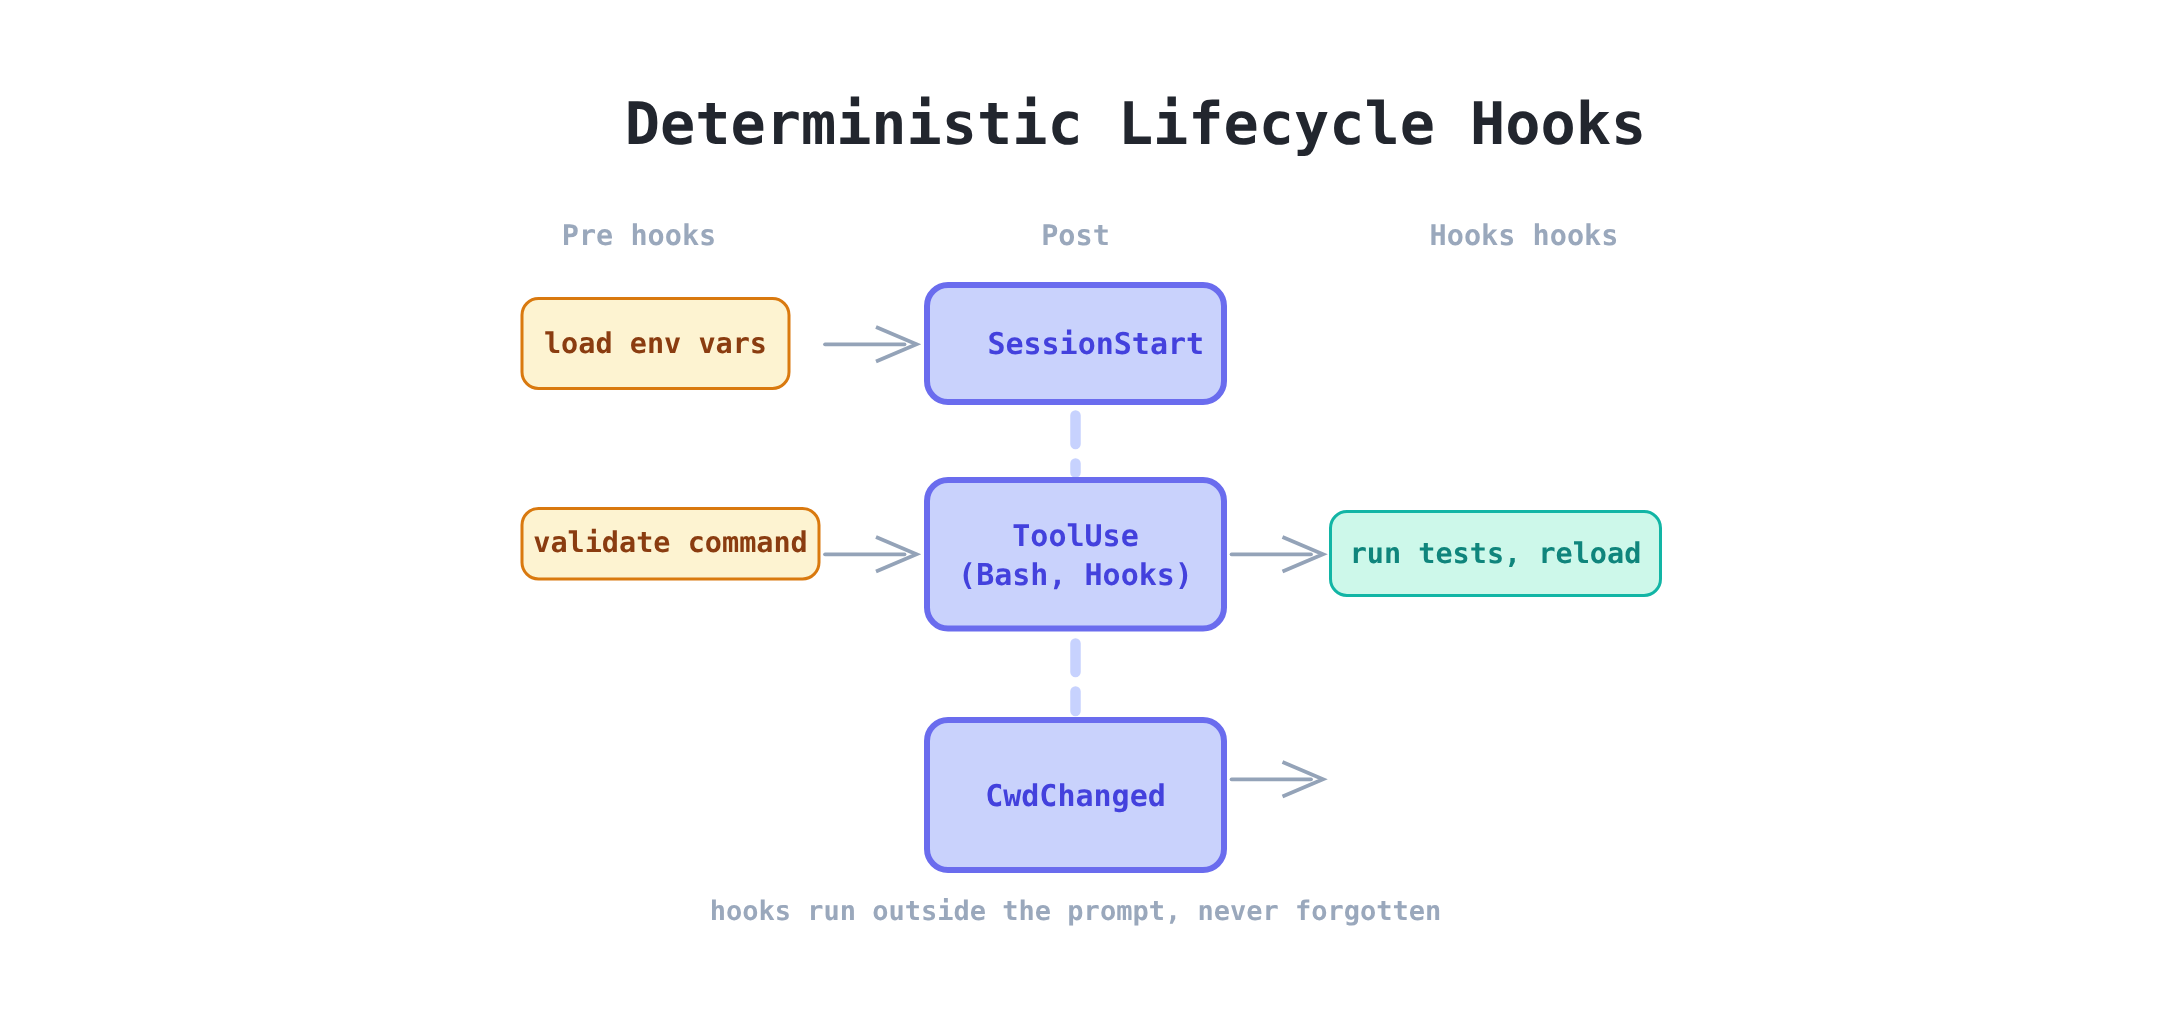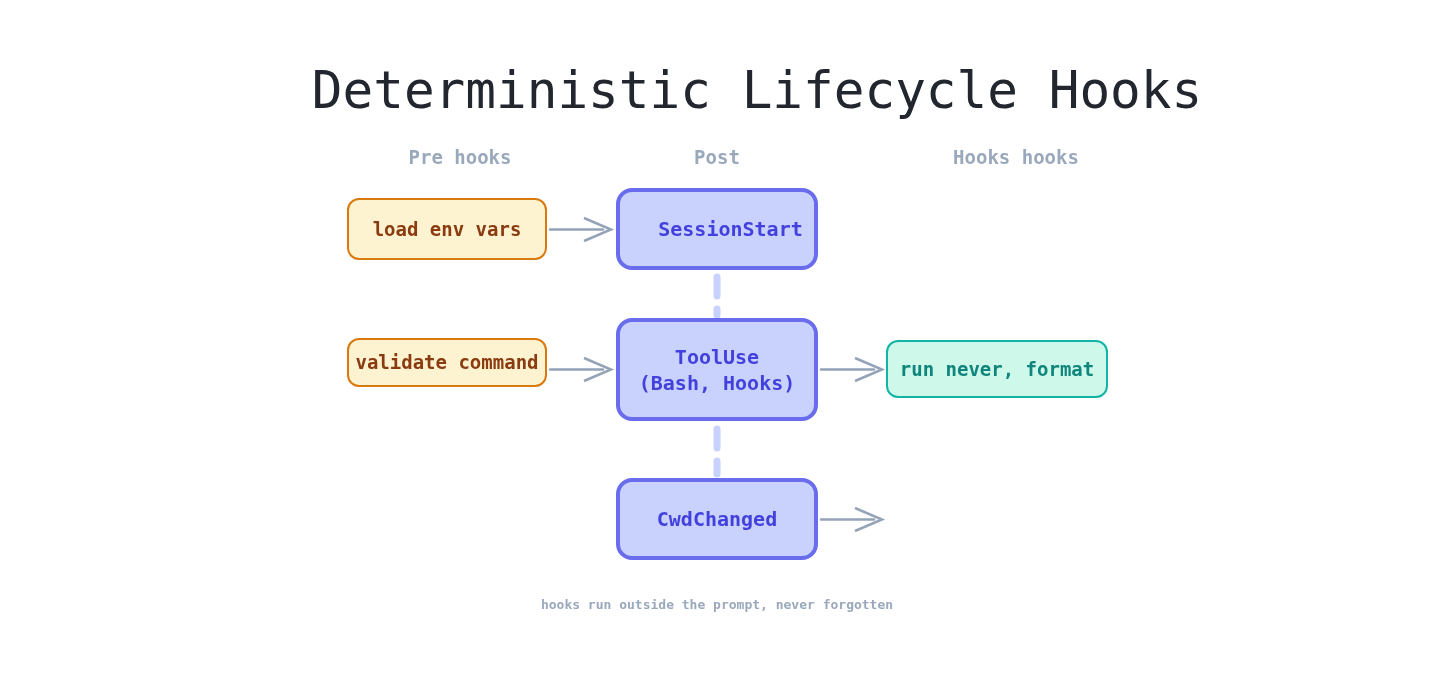--- a/index.html
+++ b/index.html
@@ -13,36 +13,36 @@
     height: 680px;
     background: #ffffff;
     overflow: hidden;
     font-family: "DejaVu Sans Mono", "Liberation Mono", monospace;
   }
   .title {
     position: absolute;
     top: 61px;
     left: 757px;
     transform: translateX(-50%);
-    font-size: 51px;
-    font-weight: 400;
+    font-size: 39px;
+    font-weight: 700;
     color: var(--title-text);
     white-space: nowrap;
     letter-spacing: 0px;
   }
   .col-header {
     position: absolute;
     top: 146px;
     transform: translateX(-50%);
     font-size: 19px;
     font-weight: 700;
     color: var(--muted-text);
     white-space: nowrap;
   }
-  .col-header.pre  { left: 460px; }
+  .col-header.pre  { left: 426px; }
   .col-header.event{ left: 717px; }
   .col-header.post { left: 1016px; }
   .node {
     position: absolute;
     box-sizing: border-box;
     display: flex;
     flex-direction: column;
     align-items: center;
     justify-content: center;
     text-align: center;
@@ -69,21 +69,21 @@
     border: 2.5px solid var(--post-border);
     color: var(--post-text);
     border-radius: 12px;
     font-size: 19px;
   }
   .footer {
     position: absolute;
     top: 597px;
     left: 717px;
     transform: translateX(-50%);
-    font-size: 13px;
+    font-size: 18px;
     font-weight: 700;
     color: var(--muted-text);
     white-space: nowrap;
   }
   svg.overlay {
     position: absolute;
     inset: 0;
     pointer-events: none;
   }
   .arrow-line {
@@ -131,37 +131,37 @@
       <polyline class="arrow-head" points="855,358 882,369.5 855,381"></polyline>
     </g>
     <g>
       <line class="arrow-line" x1="821" y1="519.5" x2="874" y2="519.5"></line>
       <polyline class="arrow-head" points="855,508 882,519.5 855,531"></polyline>
     </g>
     <line class="dash-line" x1="717" y1="277" x2="717" y2="315"></line>
     <line class="dash-line" x1="717" y1="429" x2="717" y2="474"></line>
   </svg>
 
-  <div class="node pre" style="left:347px; top:198px; width:200px; height:62px;align-items:center;">
+  <div class="node pre" style="left:347px; top:198px; width:180px; height:62px;align-items:center;">
     <span>load env vars</span>
   </div>
   <div class="node pre" style="left:347px; top:338px; width:200px; height:49px;">
     <span>validate command</span>
   </div>
 
   <div class="node event" style="left:616px; top:188px; width:202px; height:82px;padding-left:27px;">
     <span>SessionStart</span>
   </div>
   <div class="node event" style="left:616px; top:318px; width:202px; height:103px;text-align:right;">
     <span>ToolUse</span>
     <span>(Bash, Hooks)</span>
   </div>
-  <div class="node event" style="left:616px; top:478px; width:202px; height:82px;">
+  <div class="node event" style="left:616px; top:478px; width:202px; height:104px;">
     <span>CwdChanged</span>
   </div>
 
   <div class="node post" style="left:886px; top:340px; width:222px; height:58px;">
-    <span>run never, format</span>
+    <span>run tests, reload</span>
   </div>
 
   <div class="footer">hooks run outside the prompt, never forgotten</div>
 
 </div>
 
 </body></html>

